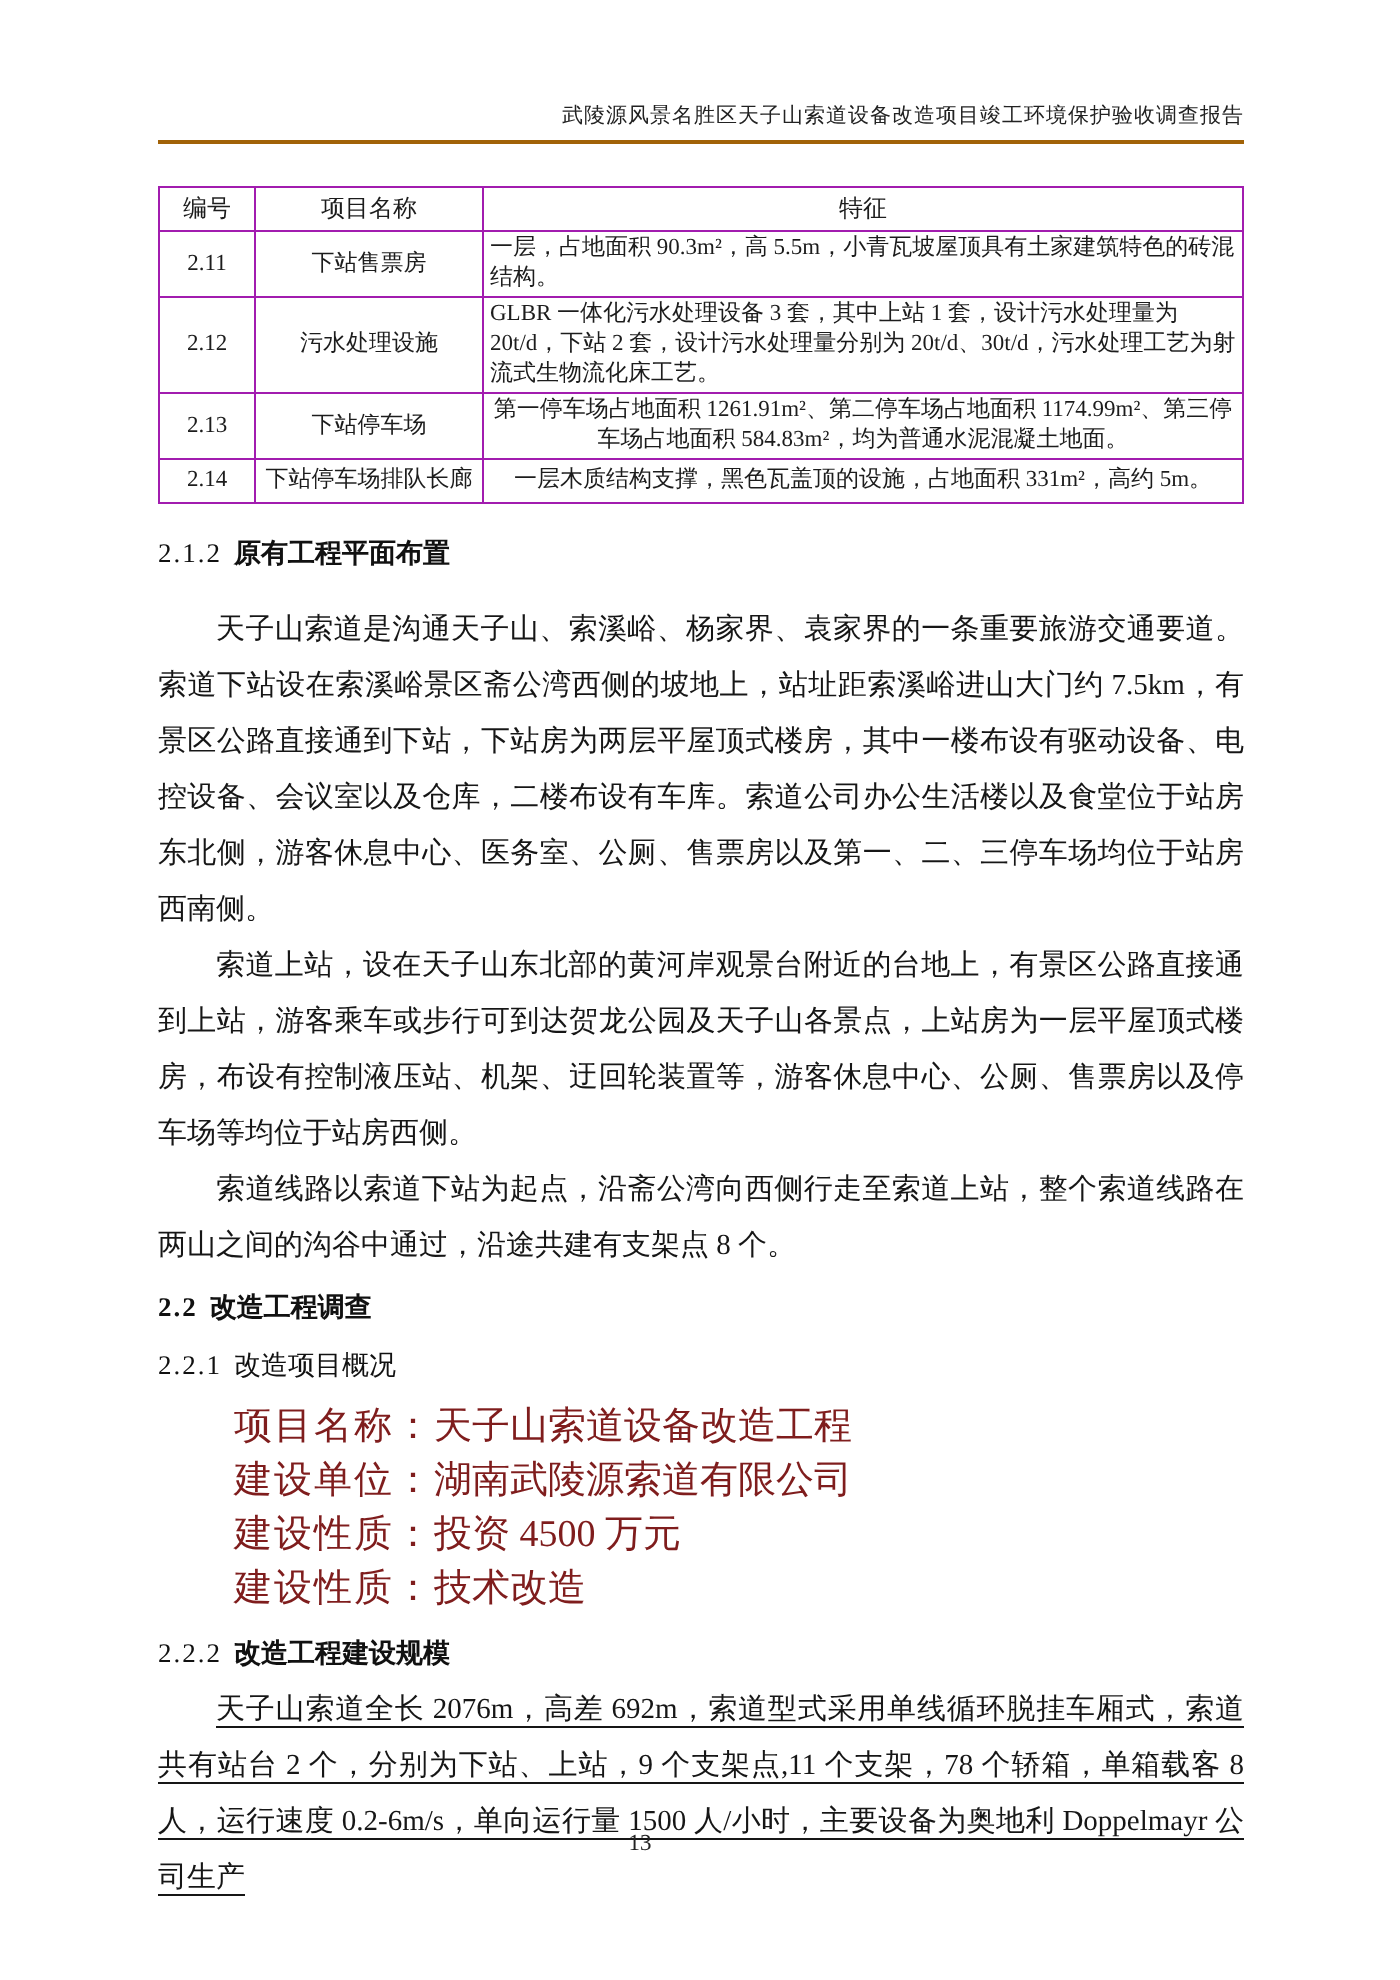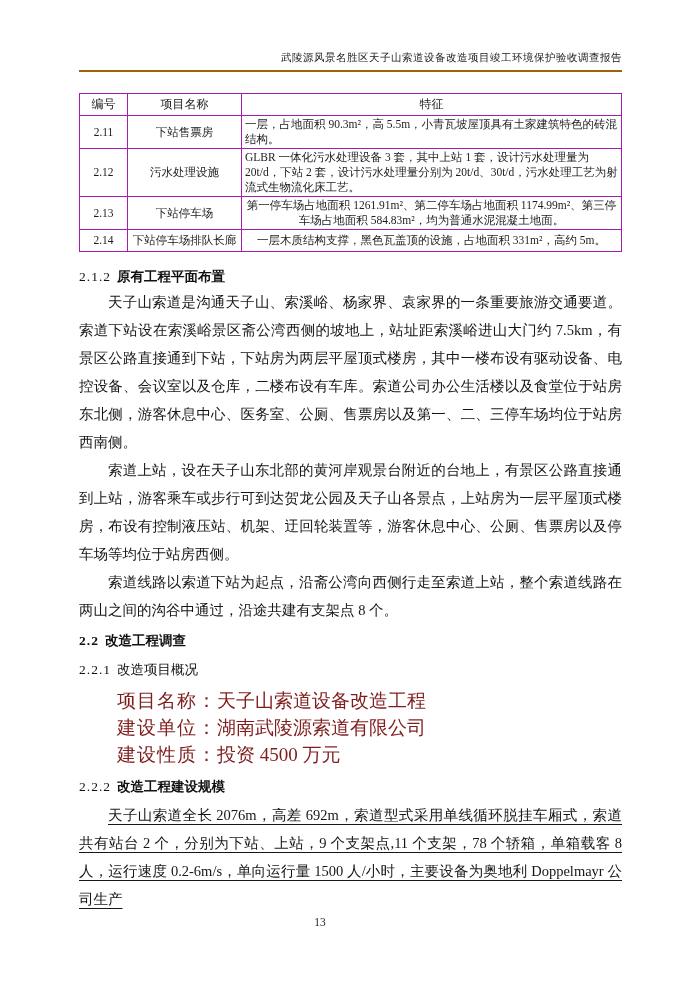--- a/index.html
+++ b/index.html
@@ -66,21 +66,21 @@
   .sec-heading.all-bold .num { font-weight: bold; }
   .sec-heading.plain .ttl { font-weight: normal; font-family: "Liberation Serif", "DejaVu Serif", serif; }
   
   .para {
     font-size: 14.5px;
     line-height: 28px;
     text-align: justify;
     text-indent: 2em;
     color: #161616;
   }
-  .para.first { margin-top: 1px; }
+  .para.first { margin-top: 14px; }
   .para.underlined {
     text-decoration: underline;
     text-underline-offset: 4px;
     margin-top: 4px;
   }
   
   .info-list { margin-top: 7px; }
   .info-line {
     font-size: 19px;
     line-height: 27px;
@@ -161,20 +161,23 @@
   <div class="info-list">
     <div class="info-line">
       <span class="lbl">项目名称：</span><span class="val">天子山索道设备改造工程</span>
     </div>
     <div class="info-line">
       <span class="lbl">建设单位：</span><span class="val">湖南武陵源索道有限公司</span>
     </div>
     <div class="info-line">
       <span class="lbl">建设性质：</span><span class="val">投资 4500 万元</span>
     </div>
+    <div class="info-line">
+      <span class="lbl">建设性质：</span><span class="val">技术改造</span>
+    </div>
   </div>
 
   <div class="sec-heading" style="margin-top:9px">
     <span class="num">2.2.2</span><span class="ttl">改造工程建设规模</span>
   </div>
   <p class="para underlined">天子山索道全长 2076m，高差 692m，索道型式采用单线循环脱挂车厢式，索道共有站台 2 个，分别为下站、上站，9 个支架点,11 个支架，78 个轿箱，单箱载客 8 人，运行速度 0.2-6m/s，单向运行量 1500 人/小时，主要设备为奥地利 Doppelmayr 公司生产</p>
 
 </div>
 
 <div class="page-footer">13</div>

